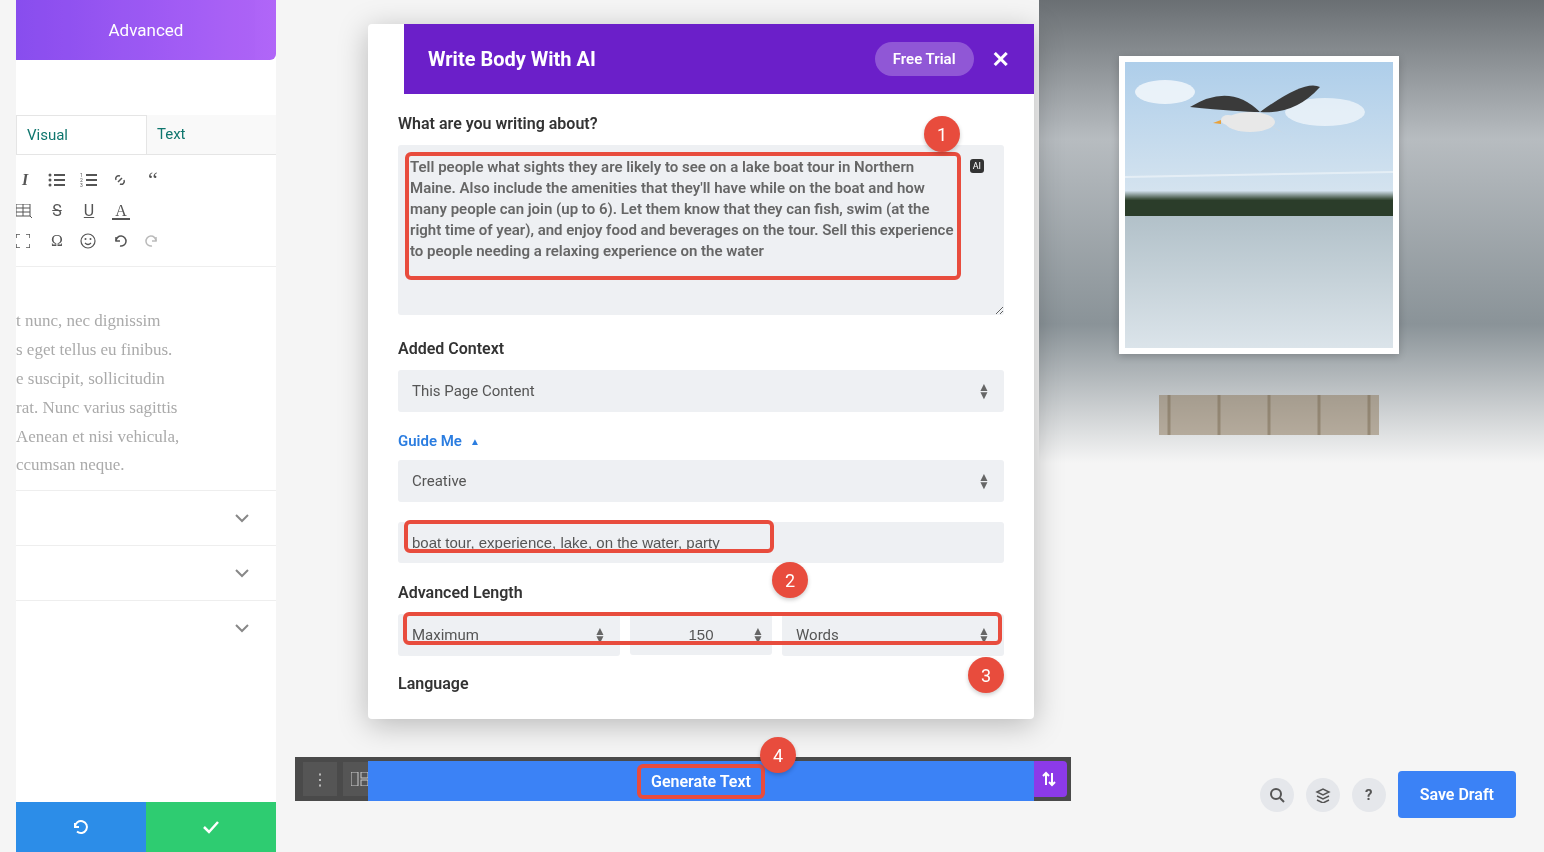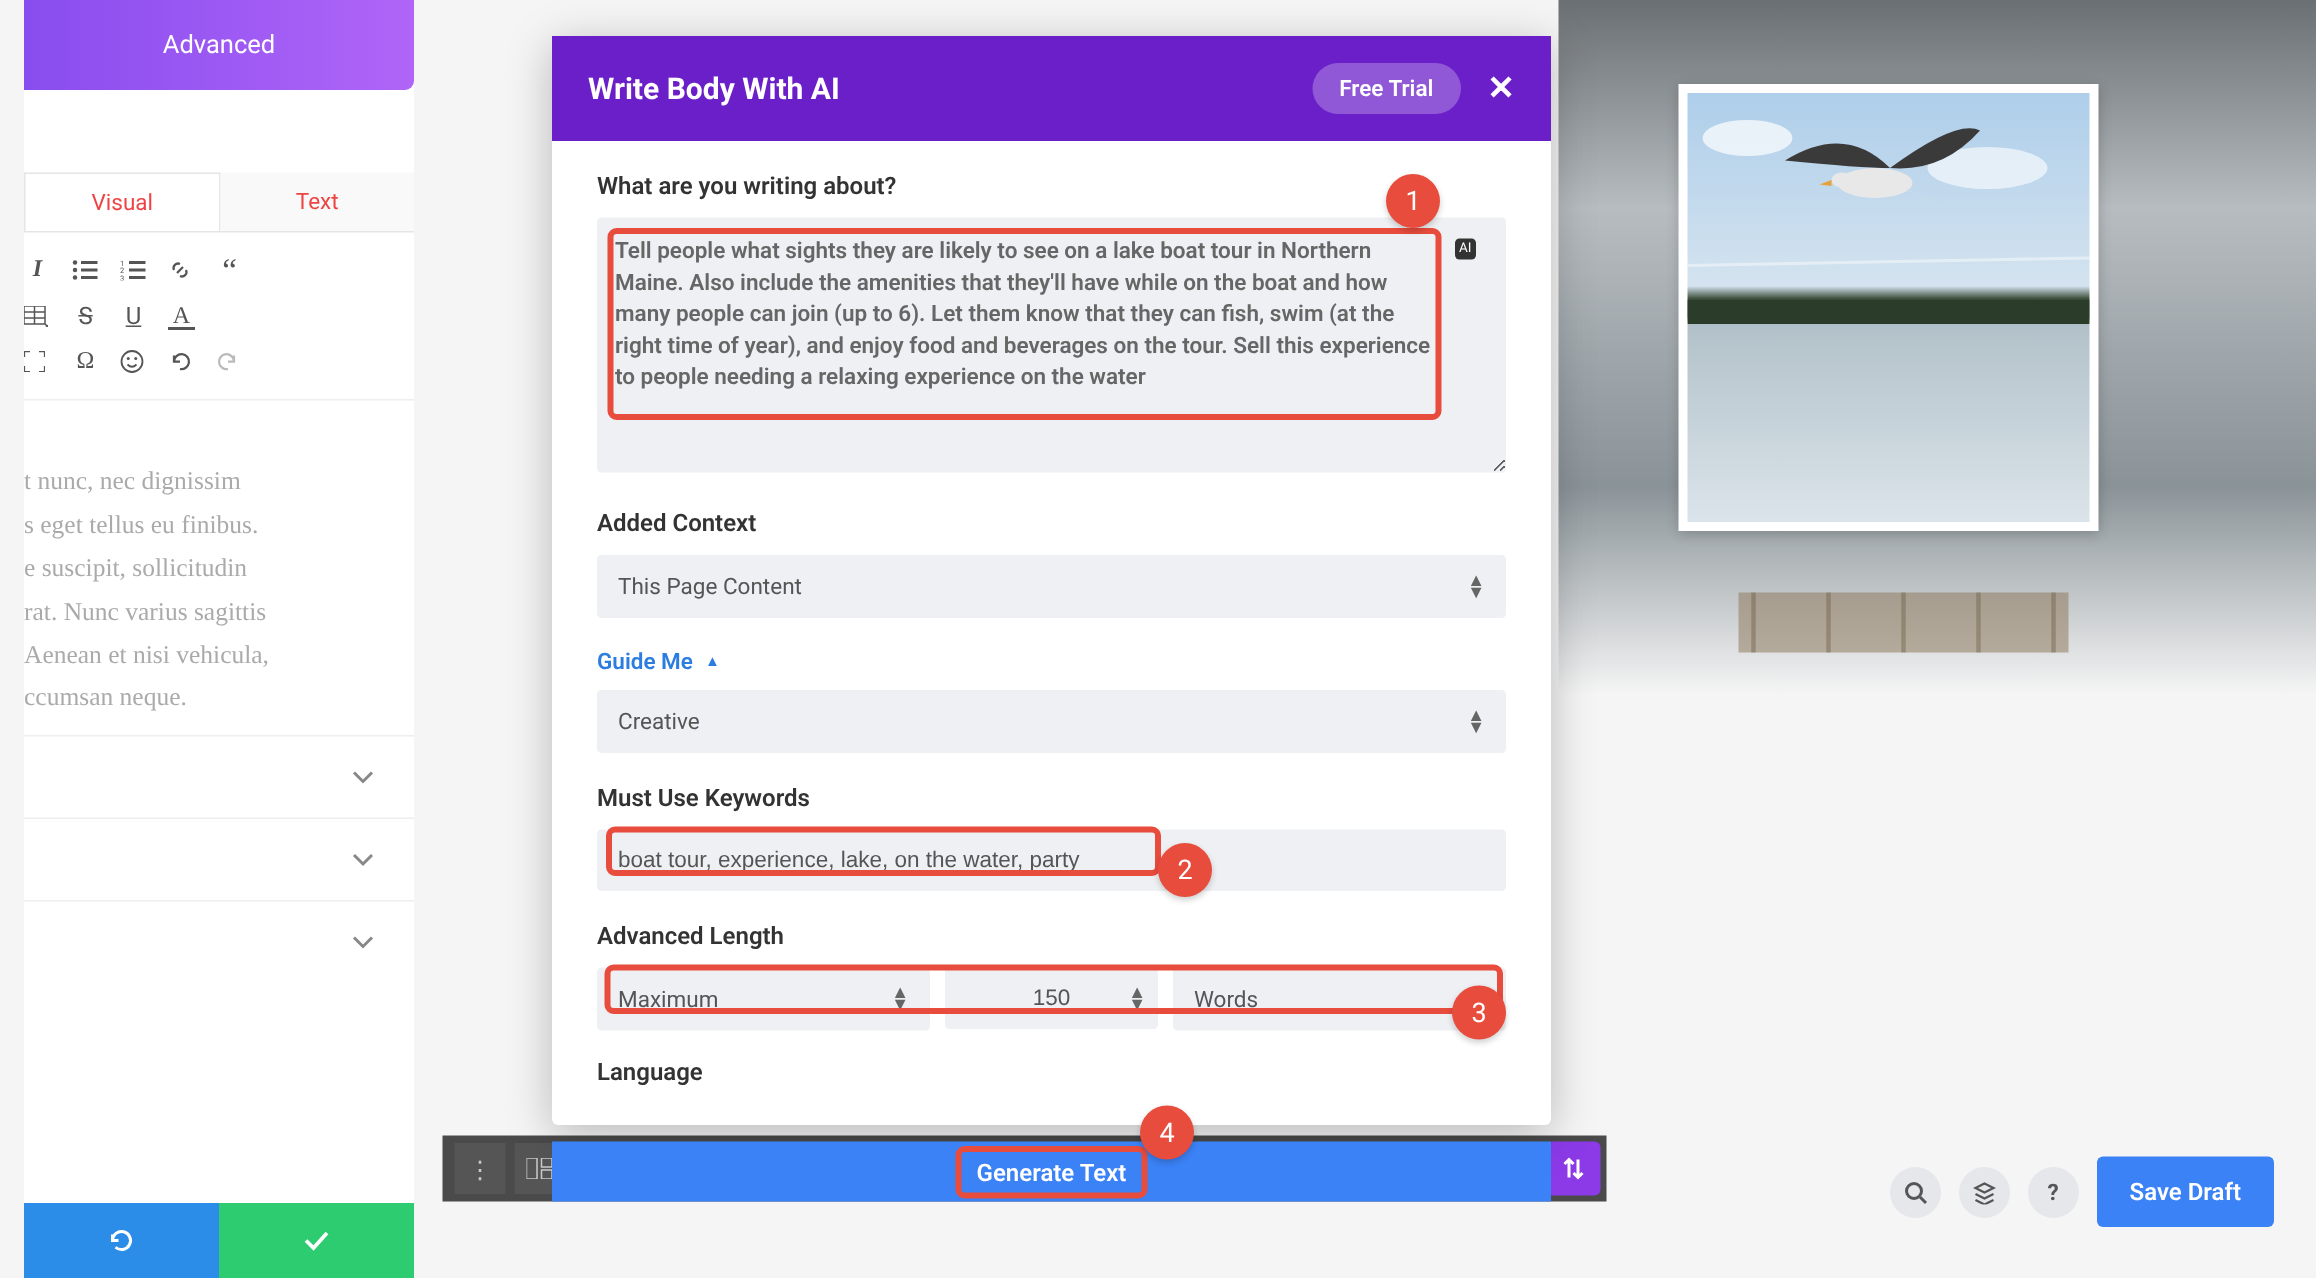--- a/index.html
+++ b/index.html
@@ -30,24 +30,23 @@
   border-bottom-right-radius: 6px;
   opacity: 0.9;
 }
 .editor-tabs {
   display: flex;
   margin-top: 55px;
   border-bottom: 1px solid #e5e5e5;
 }
 .editor-tab {
   flex: 1;
-  text-align: center;
   padding: 10px;
   font-size: 15px;
-  color: #ef4444;
+  color: #0f766e;
 }
 .editor-tab.active { background: #fff; border: 1px solid #e5e5e5; border-bottom: none; }
 .editor-tab.inactive { background: #f9f9f9; }
 .toolbar {
   padding: 10px 0 10px 0;
   border-bottom: 1px solid #eee;
 }
 .toolbar-row {
   display: flex;
   gap: 14px;
@@ -117,20 +116,21 @@
   box-shadow: 0 6px 30px rgba(0,0,0,0.25);
   border-radius: 4px;
 }
 .modal-header {
   background: #6b1fc9;
   color: #fff;
   padding: 18px 24px;
   display: flex;
   justify-content: space-between;
   align-items: center;
+  margin-left: 36px;
 }
 .modal-title { font-size: 20px; font-weight: 700; }
 .header-right { display:flex; align-items:center; gap:18px; }
 .free-trial { background: rgba(255,255,255,0.25); padding: 8px 18px; border-radius: 20px; font-size: 15px; font-weight:600; }
 .close-x { font-size: 22px; font-weight: bold; cursor: pointer; }
 .modal-body { padding: 20px 30px 14px 30px; }
 .field-label { font-size: 16px; color: #333; font-weight: 600; margin-bottom: 12px; }
 .textarea-wrap { position: relative; margin-bottom: 20px; }
 .textarea {
   width: 100%;
@@ -510,21 +510,20 @@
     <div class="guide-me">
       <span>Guide Me</span>
       <span class="triangle-up">▲</span>
     </div>
 
     <div class="select-wrap">
       <div class="select">Creative</div>
       <div class="select-arrows">▲<br>▼</div>
     </div>
 
-    <div class="field-label">Must Use Keywords</div>
     <div class="keywords-wrap">
       <input class="keywords-input" value="boat tour, experience, lake, on the water, party" style="">
       <div class="keywords-highlight"></div>
     </div>
 
     <div class="field-label">Advanced Length</div>
     <div class="length-row">
       <div class="select-wrap" style="flex:1.1">
         <div class="select">Maximum</div>
         <div class="select-arrows">▲<br>▼</div>

